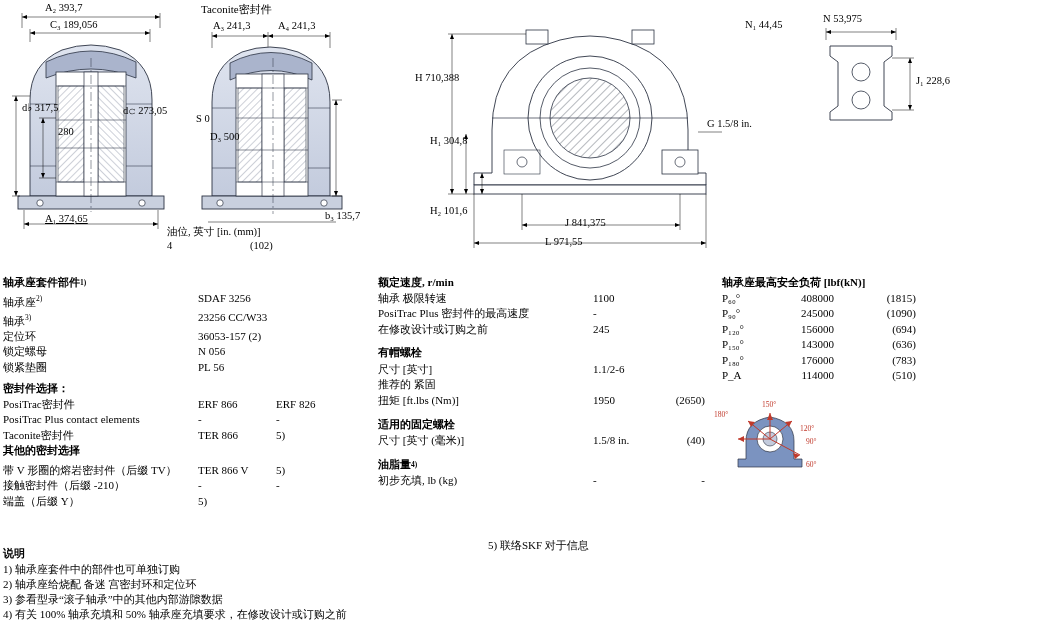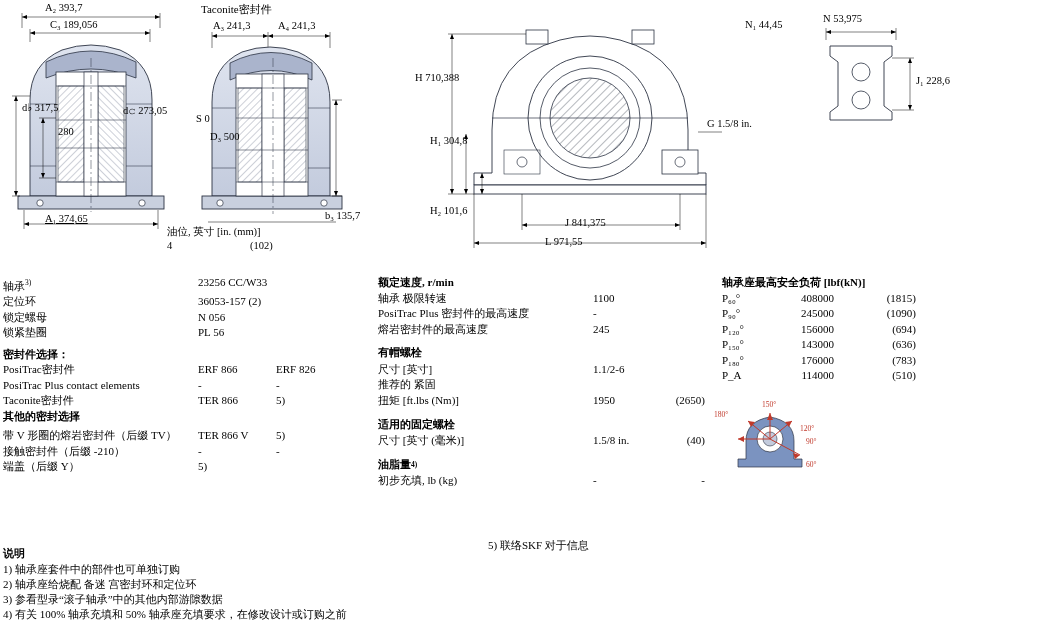--- a/index.html
+++ b/index.html
@@ -287,20 +287,29 @@
   </g>
   <polygon points="110,48 108,53 112,53" fill="#000"></polygon>
   <polygon points="110,100 108,95 112,95" fill="#000"></polygon>
 </svg>
 </div>
 <div class="abs dim" style="left:745px;top:19px;">N₁ 44,45</div>
 <div class="abs dim" style="left:823px;top:13px;">N 53,975</div>
 <div class="abs dim" style="left:916px;top:75px;">J₁ 228,6</div>
 
 <div class="tbl" id="col1">
+  <div class="row hdr">
+    <span>轴承座套件部件</span>
+      <span class="sup">1)</span>
+  </div>
+  <div class="row">
+    <span class="lbl"><span>轴承座</span><span class="sup">2)</span></span>
+    <span class="v1">SDAF 3256</span>
+    <span class="v2"></span>
+  </div>
   <div class="row">
     <span class="lbl"><span>轴承</span><span class="sup">3)</span></span>
     <span class="v1">23256 CC/W33</span>
     <span class="v2"></span>
   </div>
   <div class="row">
     <span class="lbl">定位环</span>
     <span class="v1">36053-157 (2)</span>
     <span class="v2"></span>
   </div>
@@ -362,21 +371,21 @@
     <span class="lbl">轴承 极限转速</span>
     <span class="v1">1100</span>
     <span class="v2"></span>
   </div>
   <div class="row">
     <span class="lbl">PosiTrac Plus 密封件的最高速度</span>
     <span class="v1">-</span>
     <span class="v2"></span>
   </div>
   <div class="row">
-    <span class="lbl">熔岩密封件的最高速度</span>
+    <span class="lbl">在修改设计或订购之前</span>
     <span class="v1">245</span>
     <span class="v2"></span>
   </div>
 
   <div class="row hdr" style="margin-top:9px;font-family:Liberation Mono, monospace;">
     <span>有帽螺栓</span>
   </div>
   <div class="row">
     <span class="lbl">尺寸 [英寸]</span>
     <span class="v1">1.1/2-6</span>

